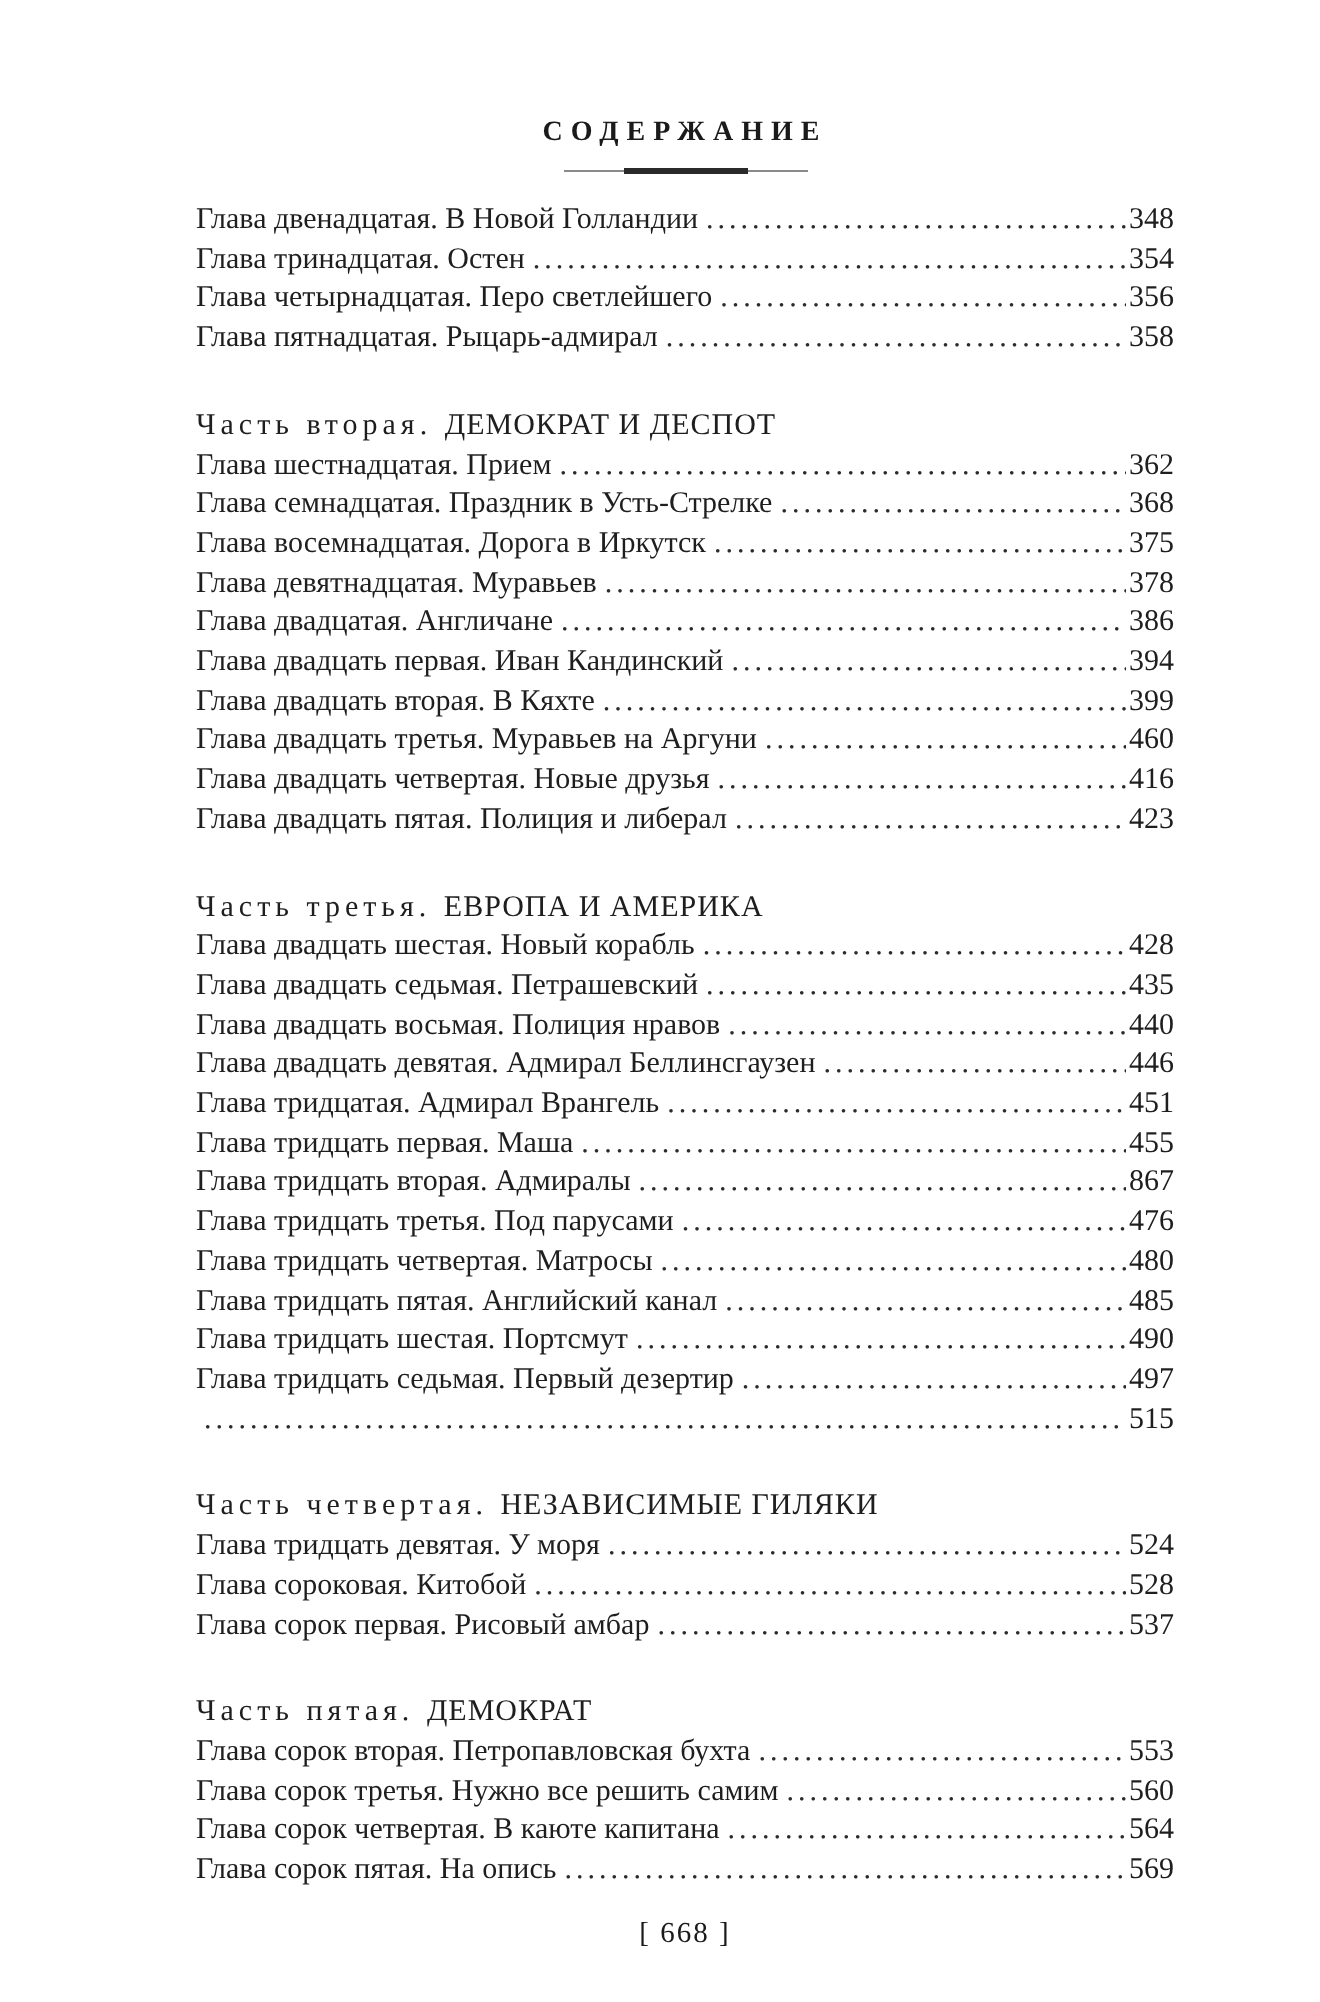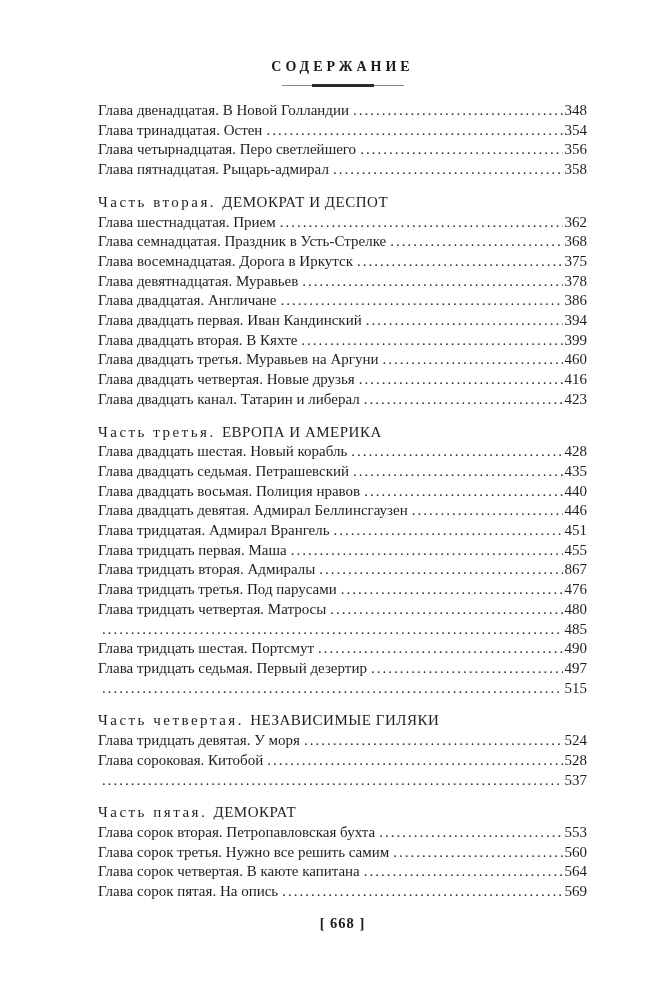--- a/index.html
+++ b/index.html
@@ -33,21 +33,21 @@
   }
   .rule-thick {
     position: absolute;
     left: 50%; top: -1px;
     transform: translateX(-50%);
     width: 62px; height: 3px;
     background: #2a2a2a;
   }
   .toc { margin-top: 15px; }
   .part-heading {
-    margin: 13px 0 0 0;
+    margin: 24px 0 0 0;
     font-size: 15px;
     font-weight: normal;
     line-height: 19.7px;
     color: #1e1e1e;
     white-space: nowrap;
   }
   .part-label { letter-spacing: 2.5px; }
   .part-name { letter-spacing: 0.5px; }
   .row {
     display: flex;
@@ -68,21 +68,21 @@
   }
   .row .p {
     flex: 0 0 auto;
     min-width: 24px;
     text-align: right;
   }
   .footer {
     margin-top: 13px;
     text-align: center;
     font-size: 14.5px;
-    font-weight: bold;
+    font-weight: normal;
     letter-spacing: 1px;
     color: #1a1a1a;
   }
 </style>
 </head>
 <body>
 
 <div class="page">
   <h1 class="title">СОДЕРЖАНИЕ</h1>
   <div class="rule">
@@ -170,21 +170,21 @@
     <span class="p">460</span>
   </div>
 
   <div class="row">
     <span class="t">Глава двадцать четвертая. Новые друзья</span>
     <span class="dots">........................................................................................................................</span>
     <span class="p">416</span>
   </div>
 
   <div class="row">
-    <span class="t">Глава двадцать канал. Татарин и либерал</span>
+    <span class="t">Глава двадцать пятая. Полиция и либерал</span>
     <span class="dots">........................................................................................................................</span>
     <span class="p">423</span>
   </div>
 </section>
 
   <section class="group">
     <h2 class="part-heading">
       <span class="part-label">Часть третья. </span>
       <span class="part-name">ЕВРОПА И АМЕРИКА</span>
     </h2>
@@ -237,20 +237,21 @@
     <span class="p">476</span>
   </div>
 
   <div class="row">
     <span class="t">Глава тридцать четвертая. Матросы</span>
     <span class="dots">........................................................................................................................</span>
     <span class="p">480</span>
   </div>
 
   <div class="row">
+    <span class="t">Глава тридцать пятая. Английский канал</span>
     <span class="dots">........................................................................................................................</span>
     <span class="p">485</span>
   </div>
 
   <div class="row">
     <span class="t">Глава тридцать шестая. Портсмут</span>
     <span class="dots">........................................................................................................................</span>
     <span class="p">490</span>
   </div>
 
@@ -278,20 +279,21 @@
     <span class="p">524</span>
   </div>
 
   <div class="row">
     <span class="t">Глава сороковая. Китобой</span>
     <span class="dots">........................................................................................................................</span>
     <span class="p">528</span>
   </div>
 
   <div class="row">
+    <span class="t">Глава сорок первая. Рисовый амбар</span>
     <span class="dots">........................................................................................................................</span>
     <span class="p">537</span>
   </div>
 </section>
 
   <section class="group">
     <h2 class="part-heading">
       <span class="part-label">Часть пятая. </span>
       <span class="part-name">ДЕМОКРАТ</span>
     </h2>

